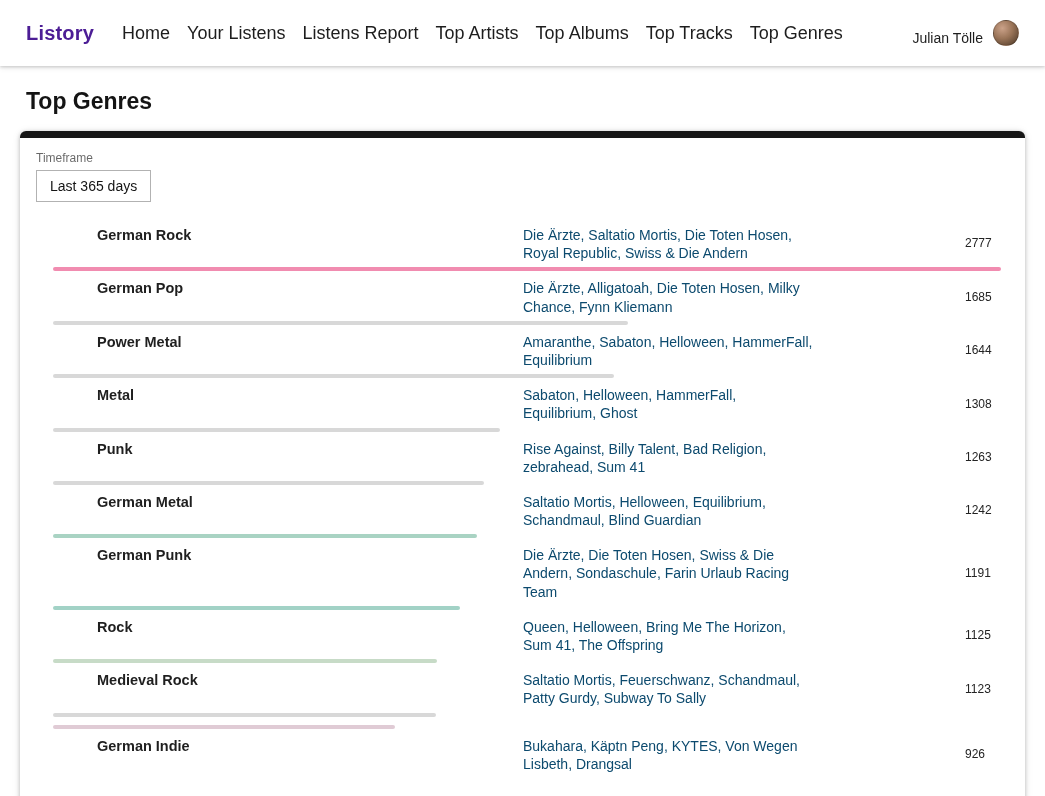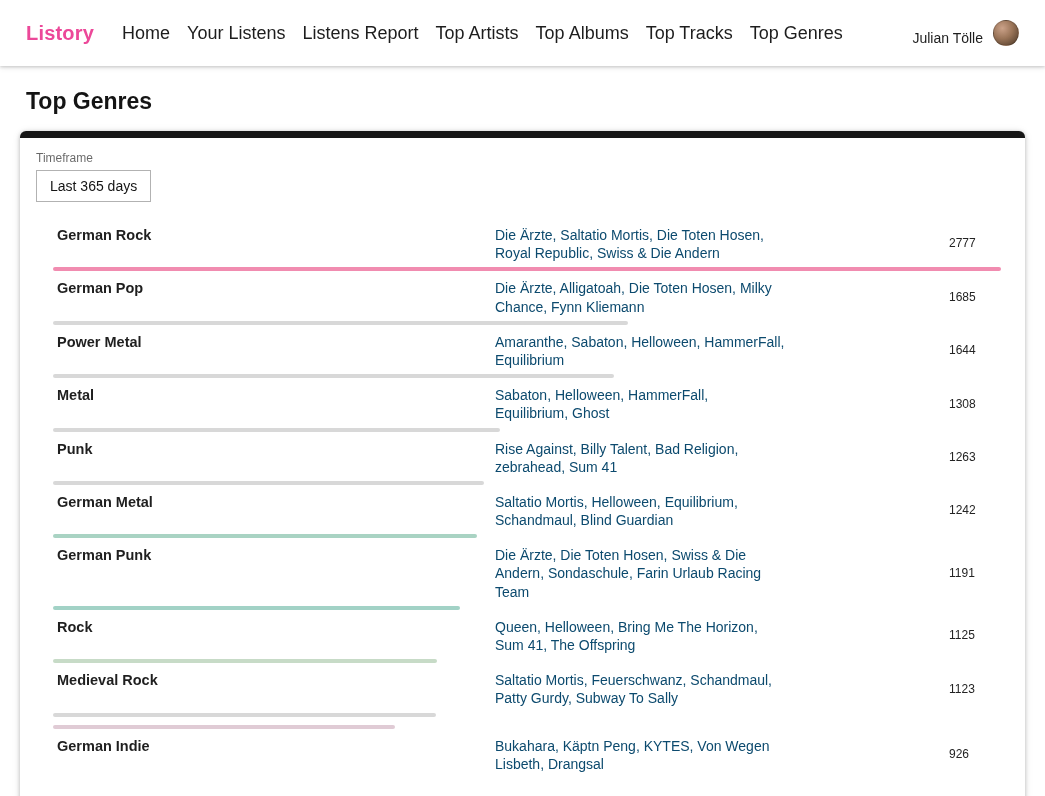--- a/index.html
+++ b/index.html
@@ -9,21 +9,21 @@
     background:#ffffff; color:#1d1d1d;
     font-family:"Liberation Sans", sans-serif;
   }
 
   
   .appbar {
     height:66px; background:#fff; display:flex; align-items:center;
     padding:0 26px; position:relative; z-index:5;
     box-shadow:0 1px 3px rgba(0,0,0,.18), 0 2px 6px rgba(0,0,0,.08);
   }
-  .logo { font-size:20px; font-weight:800; letter-spacing:.2px; margin-right:28px; color:#ec4899; }
+  .logo { font-size:20px; font-weight:800; letter-spacing:.2px; margin-right:28px; color:#4c1d95; }
   .nav { display:flex; gap:17px; align-items:center; }
   .nav a { font-size:18px; color:#1d1d1d; text-decoration:none; white-space:nowrap; }
   .user-area { margin-left:auto; display:flex; align-items:flex-end; gap:10px; }
   .user-name { font-size:14px; color:#1d1d1d; }
   .avatar {
     width:26px; height:26px; border-radius:50%;
     background: radial-gradient(circle at 35% 30%, #cba289 0%, #9a7458 45%, #5e4633 85%);
     border:1px solid rgba(0,0,0,.15);
   }
 
@@ -44,23 +44,23 @@
     border:1px solid rgba(0,0,0,.30); border-radius:0;
     padding:7px 13px; font-size:14px; color:#141414; cursor:pointer; background:#fff;
   }
 
   
   .genre-table { padding:24px 24px 0 33px; }
   .genre-row { margin-bottom:8px; }
   .cols {
     display:grid;
     grid-template-columns:414px 290px 1fr;
-    column-gap:28px;
+    column-gap:16px;
     align-items:start;
-    font-size:14px; line-height:1.3;
+    font-size:14px; line-height:1.3;margin-left:40px;
   }
   .gname { font-weight:700; font-size:14.5px; color:#1f1f1f; padding-left:4px; }
   .gartists { color:#0c4a6e; }
   .gcount { align-self:center; padding-left:136px; font-size:12px; color:#232323; }
   .bar { height:4px; margin-top:5px; }
   .bar-fill { height:4px; border-radius:2px; width:0; }
 </style>
 </head>
 <body>
 

